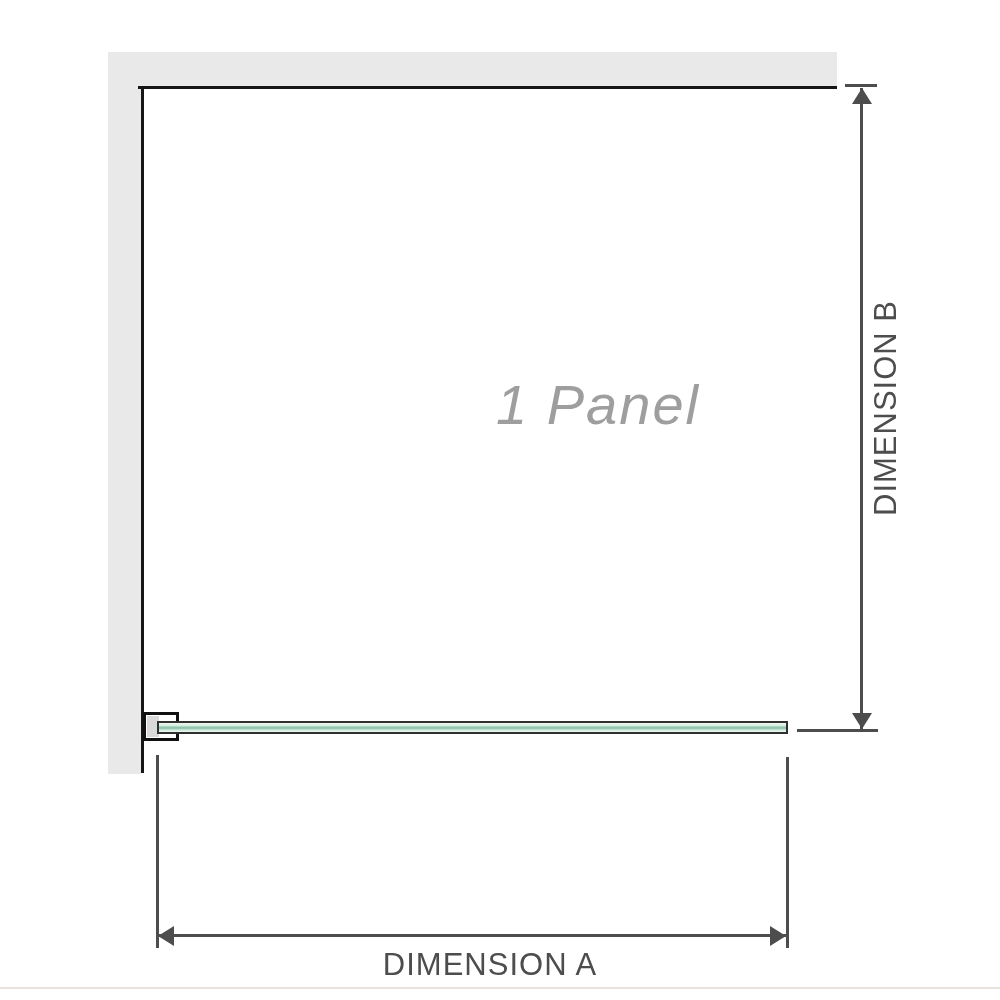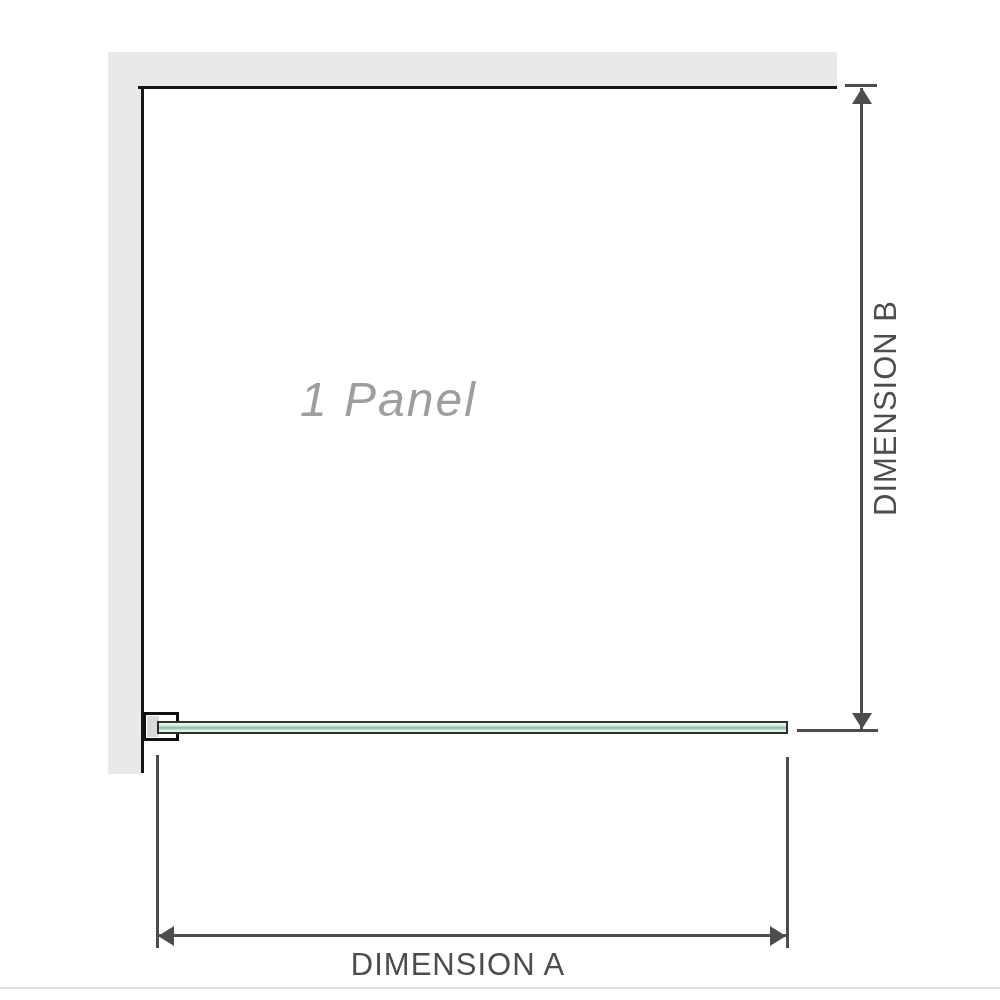--- a/index.html
+++ b/index.html
@@ -22,22 +22,22 @@
   .abs{position:absolute;}
   
   .wall{background:var(--wall-fill);}
   .wall-top{left:108px;top:52px;width:729px;height:34px;}
   .wall-left{left:108px;top:52px;width:33px;height:722px;}
   .wall-edge{background:var(--wall-edge);}
   .wall-edge-top{left:138px;top:86px;width:699px;height:3px;}
   .wall-edge-left{left:141px;top:86px;width:3px;height:687px;}
   
   .panel-label{
-    left:300px;top:372px;width:400px;text-align:left;
-    font-size:48px;font-style:italic;font-weight:400;
+    left:300px;top:372px;width:400px;text-align:right;
+    font-size:56px;font-style:italic;font-weight:400;
     color:var(--panel-label-color);letter-spacing:2px;white-space:nowrap;
   }
   
   .glass{
     left:157px;top:721px;width:631px;height:13px;box-sizing:border-box;
     border:2px solid var(--glass-outline);z-index:3;
     background:linear-gradient(to bottom,
       var(--glass-pale) 0%, var(--glass-light) 32%,
       var(--glass-mid) 46%, var(--glass-mid) 58%,
       var(--glass-light) 78%, var(--glass-pale) 100%);
@@ -57,21 +57,21 @@
   .arrow-down{left:852px;top:713px;border-left:10px solid transparent;border-right:10px solid transparent;border-top:16px solid var(--dimension);}
   .arrow-left{left:158px;top:926px;border-top:10px solid transparent;border-bottom:10px solid transparent;border-right:16px solid var(--dimension);}
   .arrow-right{left:770px;top:926px;border-top:10px solid transparent;border-bottom:10px solid transparent;border-left:16px solid var(--dimension);}
   .dima-ext-left{left:156px;top:755px;width:3px;height:193px;}
   .dima-ext-right{left:786px;top:757px;width:3px;height:191px;}
   .dima-line{left:158px;top:934px;width:628px;height:3px;}
   .dim-label{
     color:var(--dimension);font-size:31px;font-weight:300;
     letter-spacing:1px;white-space:nowrap;
   }
-  .dima-label{left:144px;top:947px;width:628px;text-align:center;}
+  .dima-label{left:176px;top:947px;width:628px;text-align:center;}
   .dimb-label{left:868px;top:516px;transform-origin:0 0;transform:rotate(-90deg);}
   .baseline{left:0;top:987px;width:1000px;height:2px;background:var(--baseline);}
 </style>
 </head>
 <body>
 
 <div class="stage">
 
   <div class="abs wall wall-top"></div>
   <div class="abs wall wall-left"></div>

